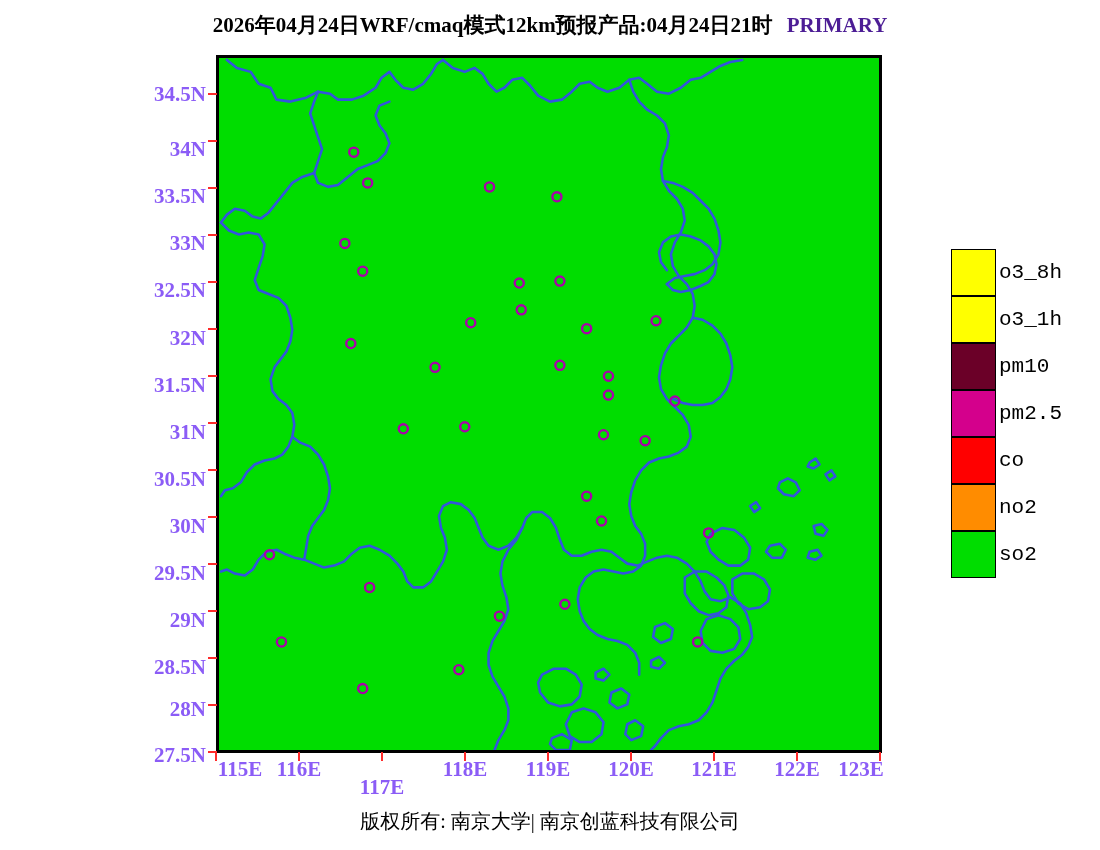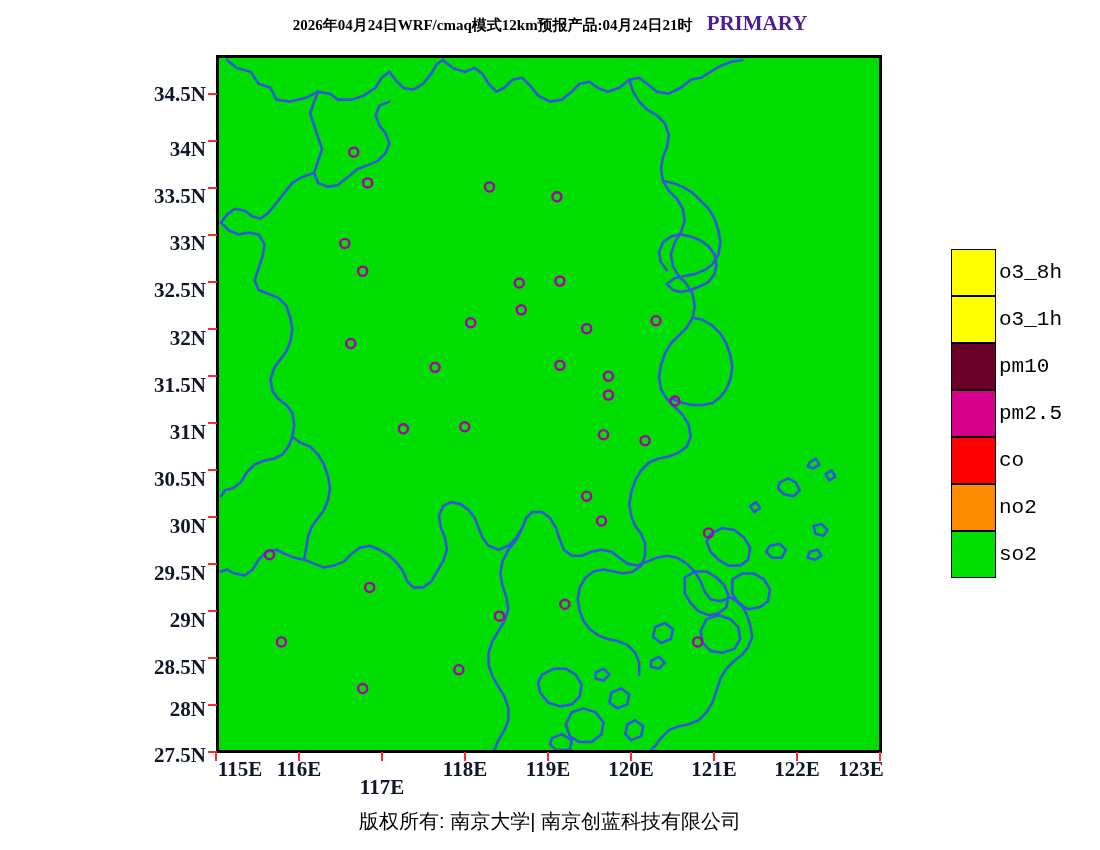--- a/index.html
+++ b/index.html
@@ -9,38 +9,38 @@
   }
   #stage{position:absolute;left:0;top:0;width:1100px;height:850px;}
 
   
   .title-bar{
     position:absolute;left:0;top:11px;width:1100px;height:28px;
     text-align:center;white-space:nowrap;
   }
   .title-main{
     font-family:"Liberation Serif", serif;
-    font-size:15px;font-weight:700;color:#000000;letter-spacing:0px;
+    font-size:21px;font-weight:700;color:#000000;letter-spacing:0px;
   }
   .title-primary{
     font-family:"Liberation Serif", serif;
     font-size:21px;font-weight:700;color:#4c1d95;margin-left:14px;
   }
 
   
   .map-frame{
     position:absolute;left:216px;top:55px;width:666px;height:698px;
     border:3px solid #000000;box-sizing:border-box;
     background:#00dd00;overflow:hidden;
   }
   .map-svg{position:absolute;left:0;top:0;width:100%;height:100%;display:block;}
 
   
   .axis-label{
-    position:absolute;color:#0f172a;
+    position:absolute;color:#8b5cf6;
     font-family:"Liberation Serif", serif;
     font-size:21px;font-weight:700;white-space:nowrap;
   }
   .ylab{text-align:right;transform:translateY(-50%);}
   .xlab{text-align:center;transform:translateX(-50%);}
   .tick{position:absolute;background:#ff2b2b;}
   .ytick{width:9px;height:2px;}
   .xtick{width:2px;height:9px;}
 
   
@@ -52,21 +52,21 @@
   }
   .legend-text{
     margin-left:3px;color:#000000;
     font-family:"Liberation Mono", monospace;
     font-size:21px;white-space:nowrap;line-height:1;
   }
 
   
   .footer{
     position:absolute;left:0;top:808px;width:1100px;text-align:center;
-    font-family:Liberation Sans, sans-serif;
+    font-family:Liberation Serif, serif;
     font-size:20px;color:#000000;white-space:nowrap;
   }
 </style>
 </head>
 <body>
 
 <div id="stage">
 
   <div class="title-bar">
     <span class="title-main">2026年04月24日WRF/cmaq模式12km预报产品:04月24日21时</span><span class="title-primary">PRIMARY</span>

